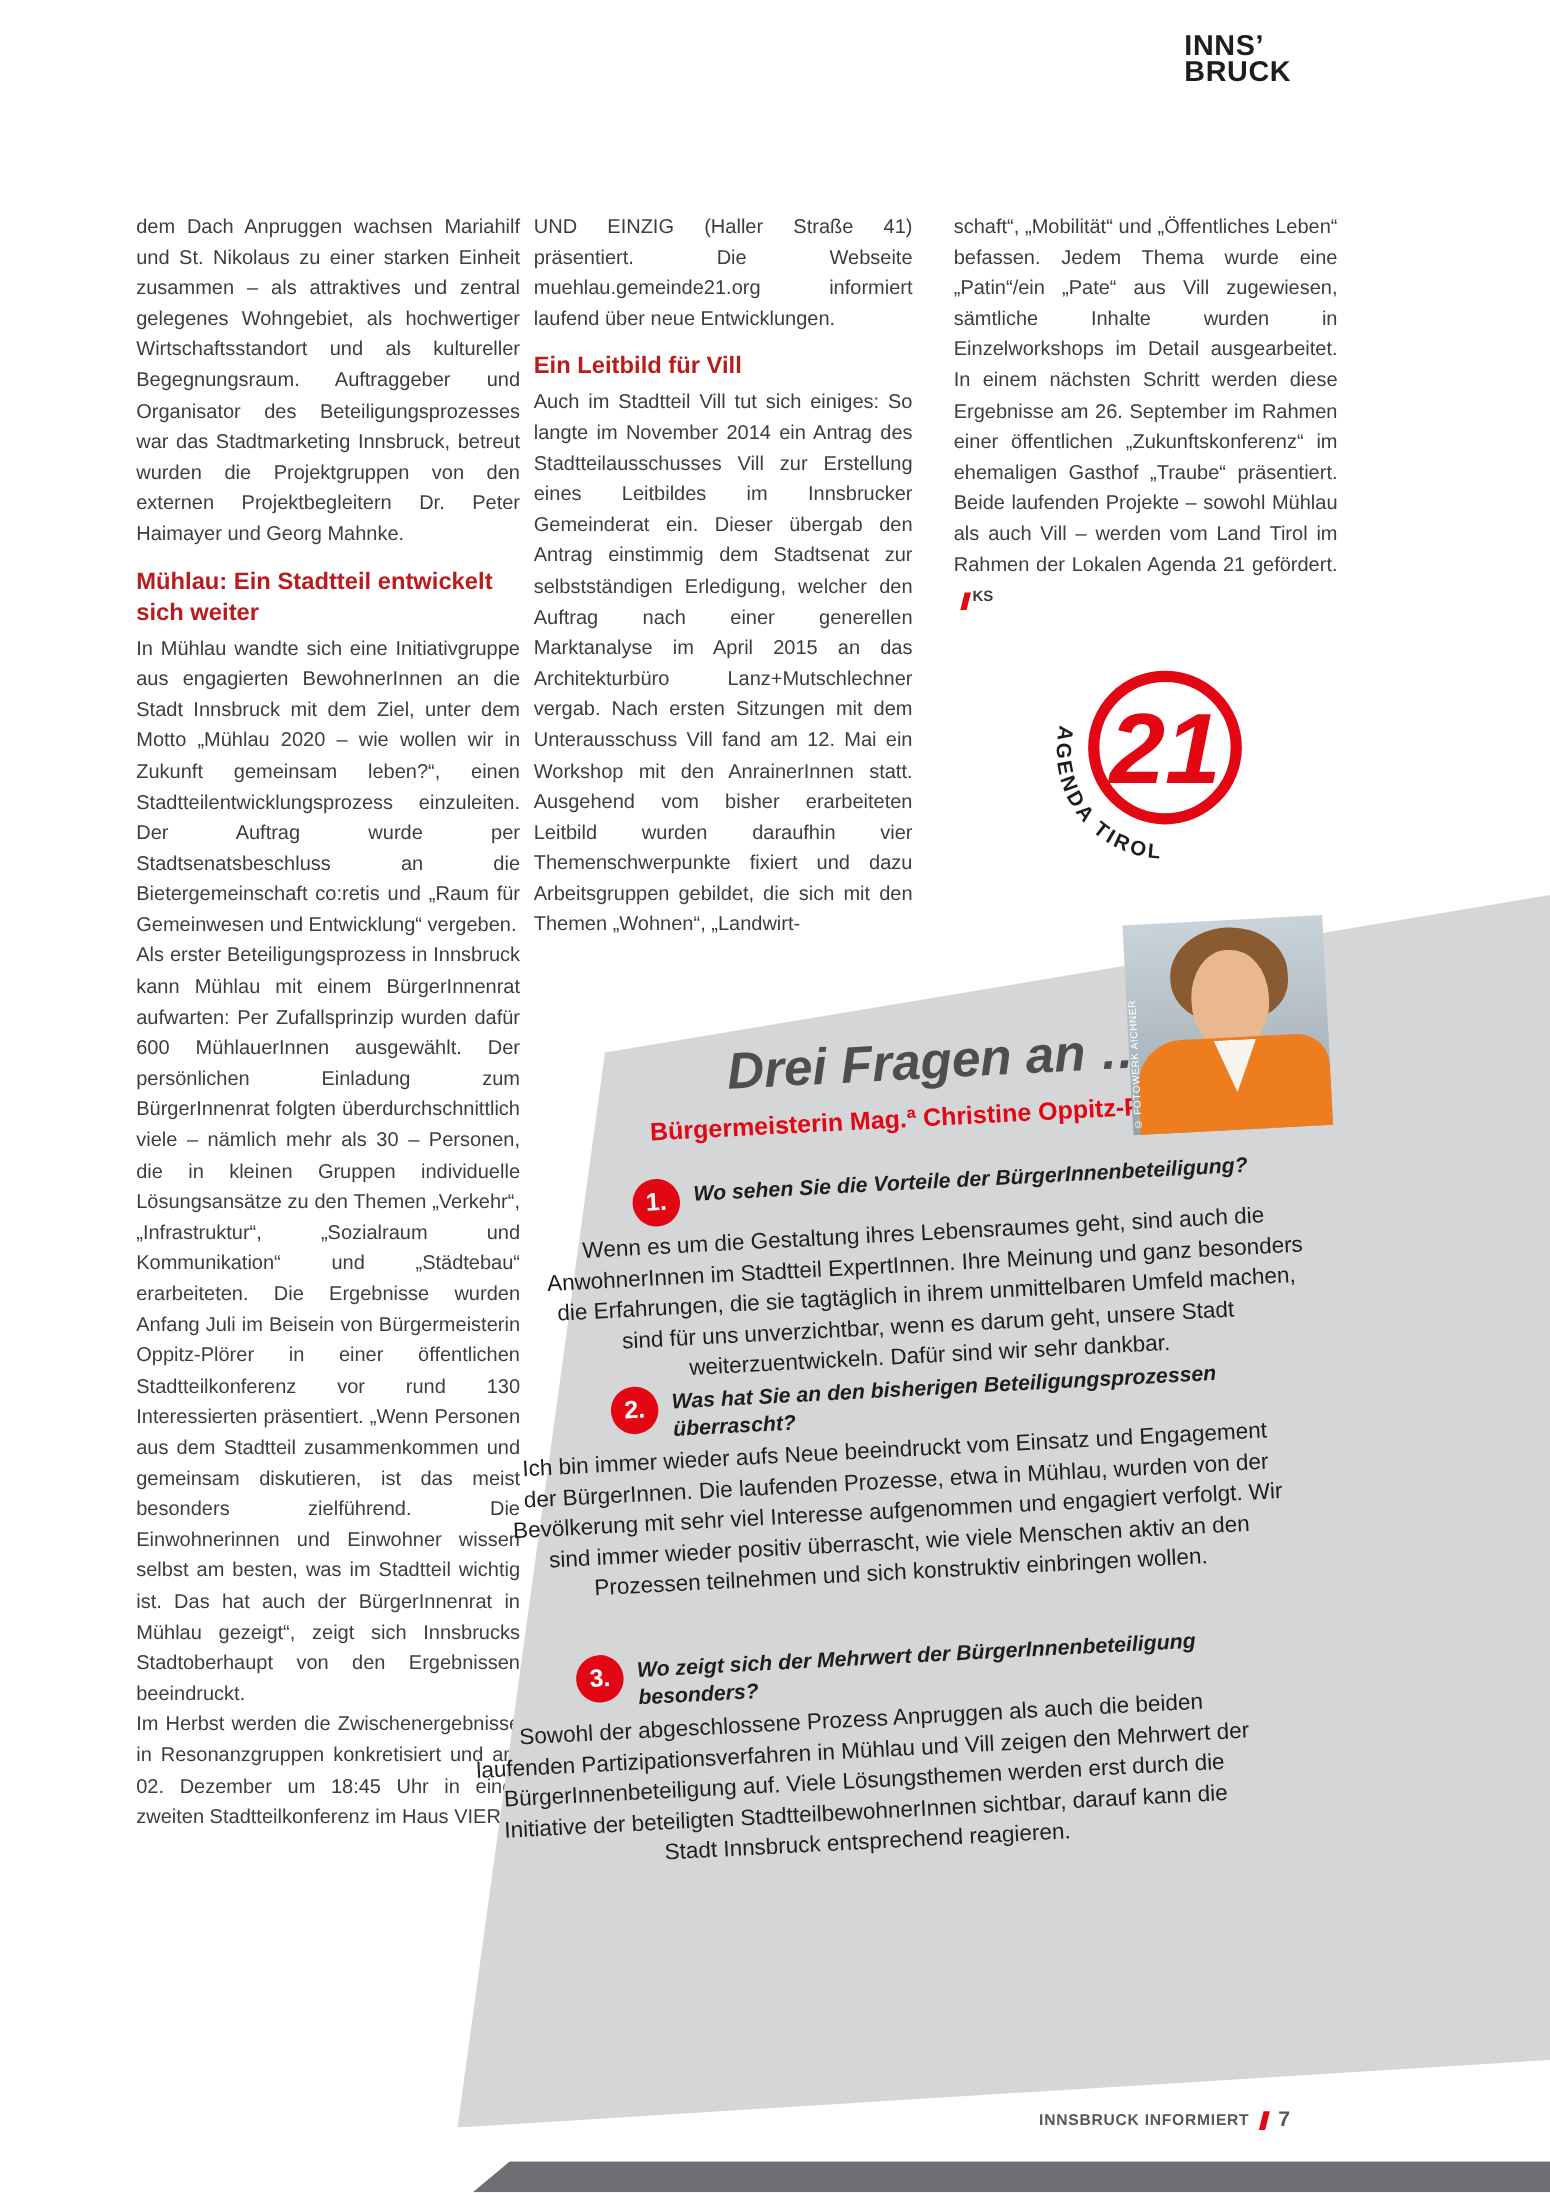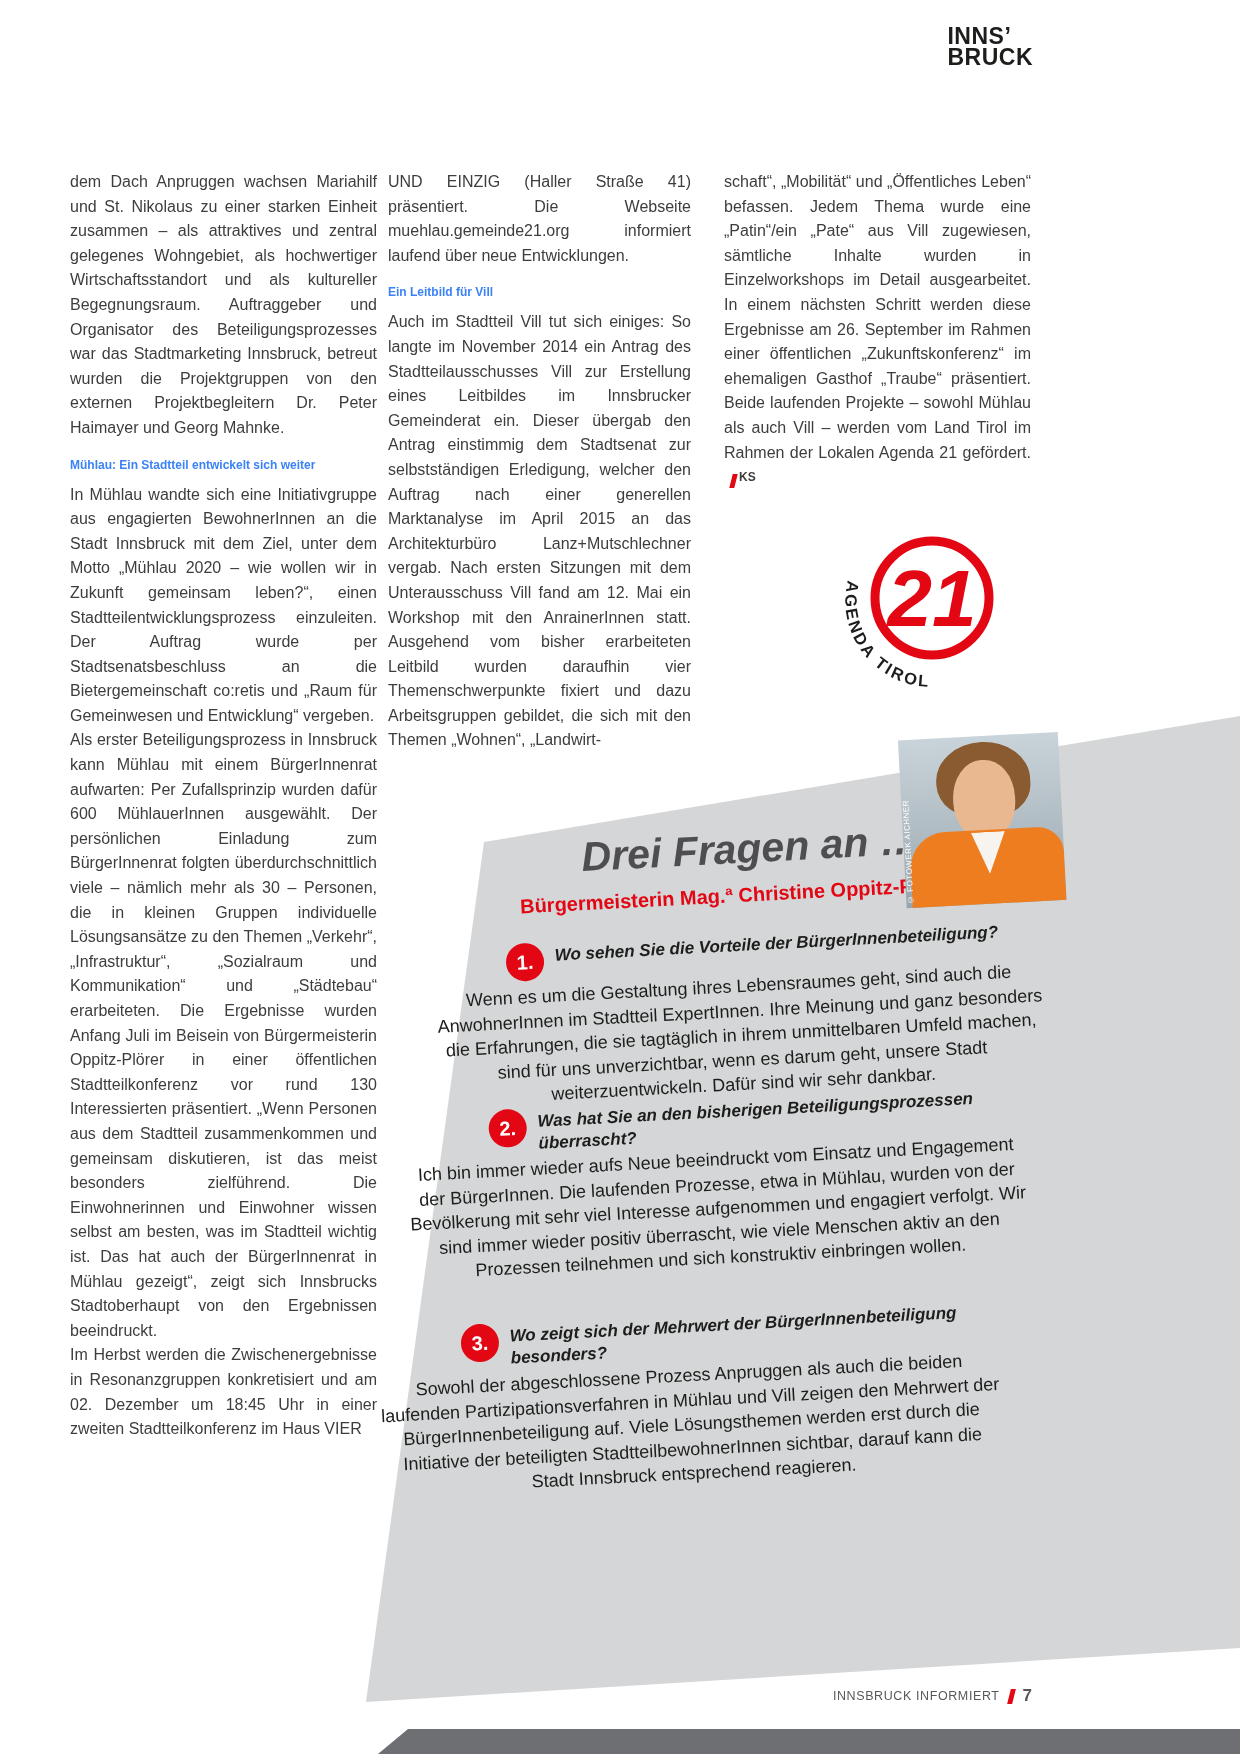--- a/index.html
+++ b/index.html
@@ -14,28 +14,29 @@
     position:absolute; top:26px; right:207px; z-index:1;
     font-weight:bold; font-size:23px; line-height:21px;
     letter-spacing:0.5px; color:#1d1d1b;
   }
 
   
   .col {
     position:absolute; top:170px; z-index:1;
     font-size:16px; line-height:24.6px; text-align:justify; color:#3d3d3c;
     hyphens:auto;
+    margin-left:39px;
   }
   #col1 { left:70px;  width:307px; }
   #col2 { left:388px; width:303px; }
   #col3 { left:724px; width:307px; }
   .col p { margin:0; }
   .col .heading {
-    color:#3b82f6; font-weight:bold; font-style:normal;
-    font-size:12px; line-height:25px; margin:12px 0 5px; text-align:left;
+    color:#b91c1c; font-weight:bold; font-style:normal;
+    font-size:19px; line-height:25px; margin:12px 0 5px; text-align:left;
     hyphens:none;
   }
   .end-bar {
     display:inline-block; width:5px; height:14px; background:#e30613;
     transform:skewX(-14deg); margin:0 3px 0 7px; vertical-align:-1px;
   }
   .initials { font-size:12px; font-weight:bold; color:#3d3d3c; vertical-align:super; }
 
   
   .agenda-logo { position:absolute; left:812px; top:518px; z-index:1; }
@@ -88,21 +89,21 @@
   .ph-credit {
     position:absolute; left:0px; bottom:4px; writing-mode:vertical-rl;
     transform:rotate(180deg); font-size:8px; letter-spacing:0.5px; color:#ffffff;
   }
 
   
   .footer-line {
     position:absolute; top:1686px; right:208px; z-index:4;
     display:flex; align-items:center; gap:9px;
   }
-  .footer-label { font-size:12.5px; font-weight:normal; letter-spacing:0.6px; color:#58585a; }
+  .footer-label { font-size:12.5px; font-weight:bold; letter-spacing:0.6px; color:#58585a; }
   .footer-bar { width:5px; height:15px; background:#e30613; transform:skewX(-14deg); }
   .footer-page { font-size:17px; font-weight:bold; color:#58585a; }
   .bottom-bar {
     position:absolute; left:378px; top:1729px; width:862px; height:25px; z-index:4;
     background:#6e6f72; clip-path:polygon(30px 0,100% 0,100% 100%,0 100%);
   }
 </style>
 </head>
 <body>
 

